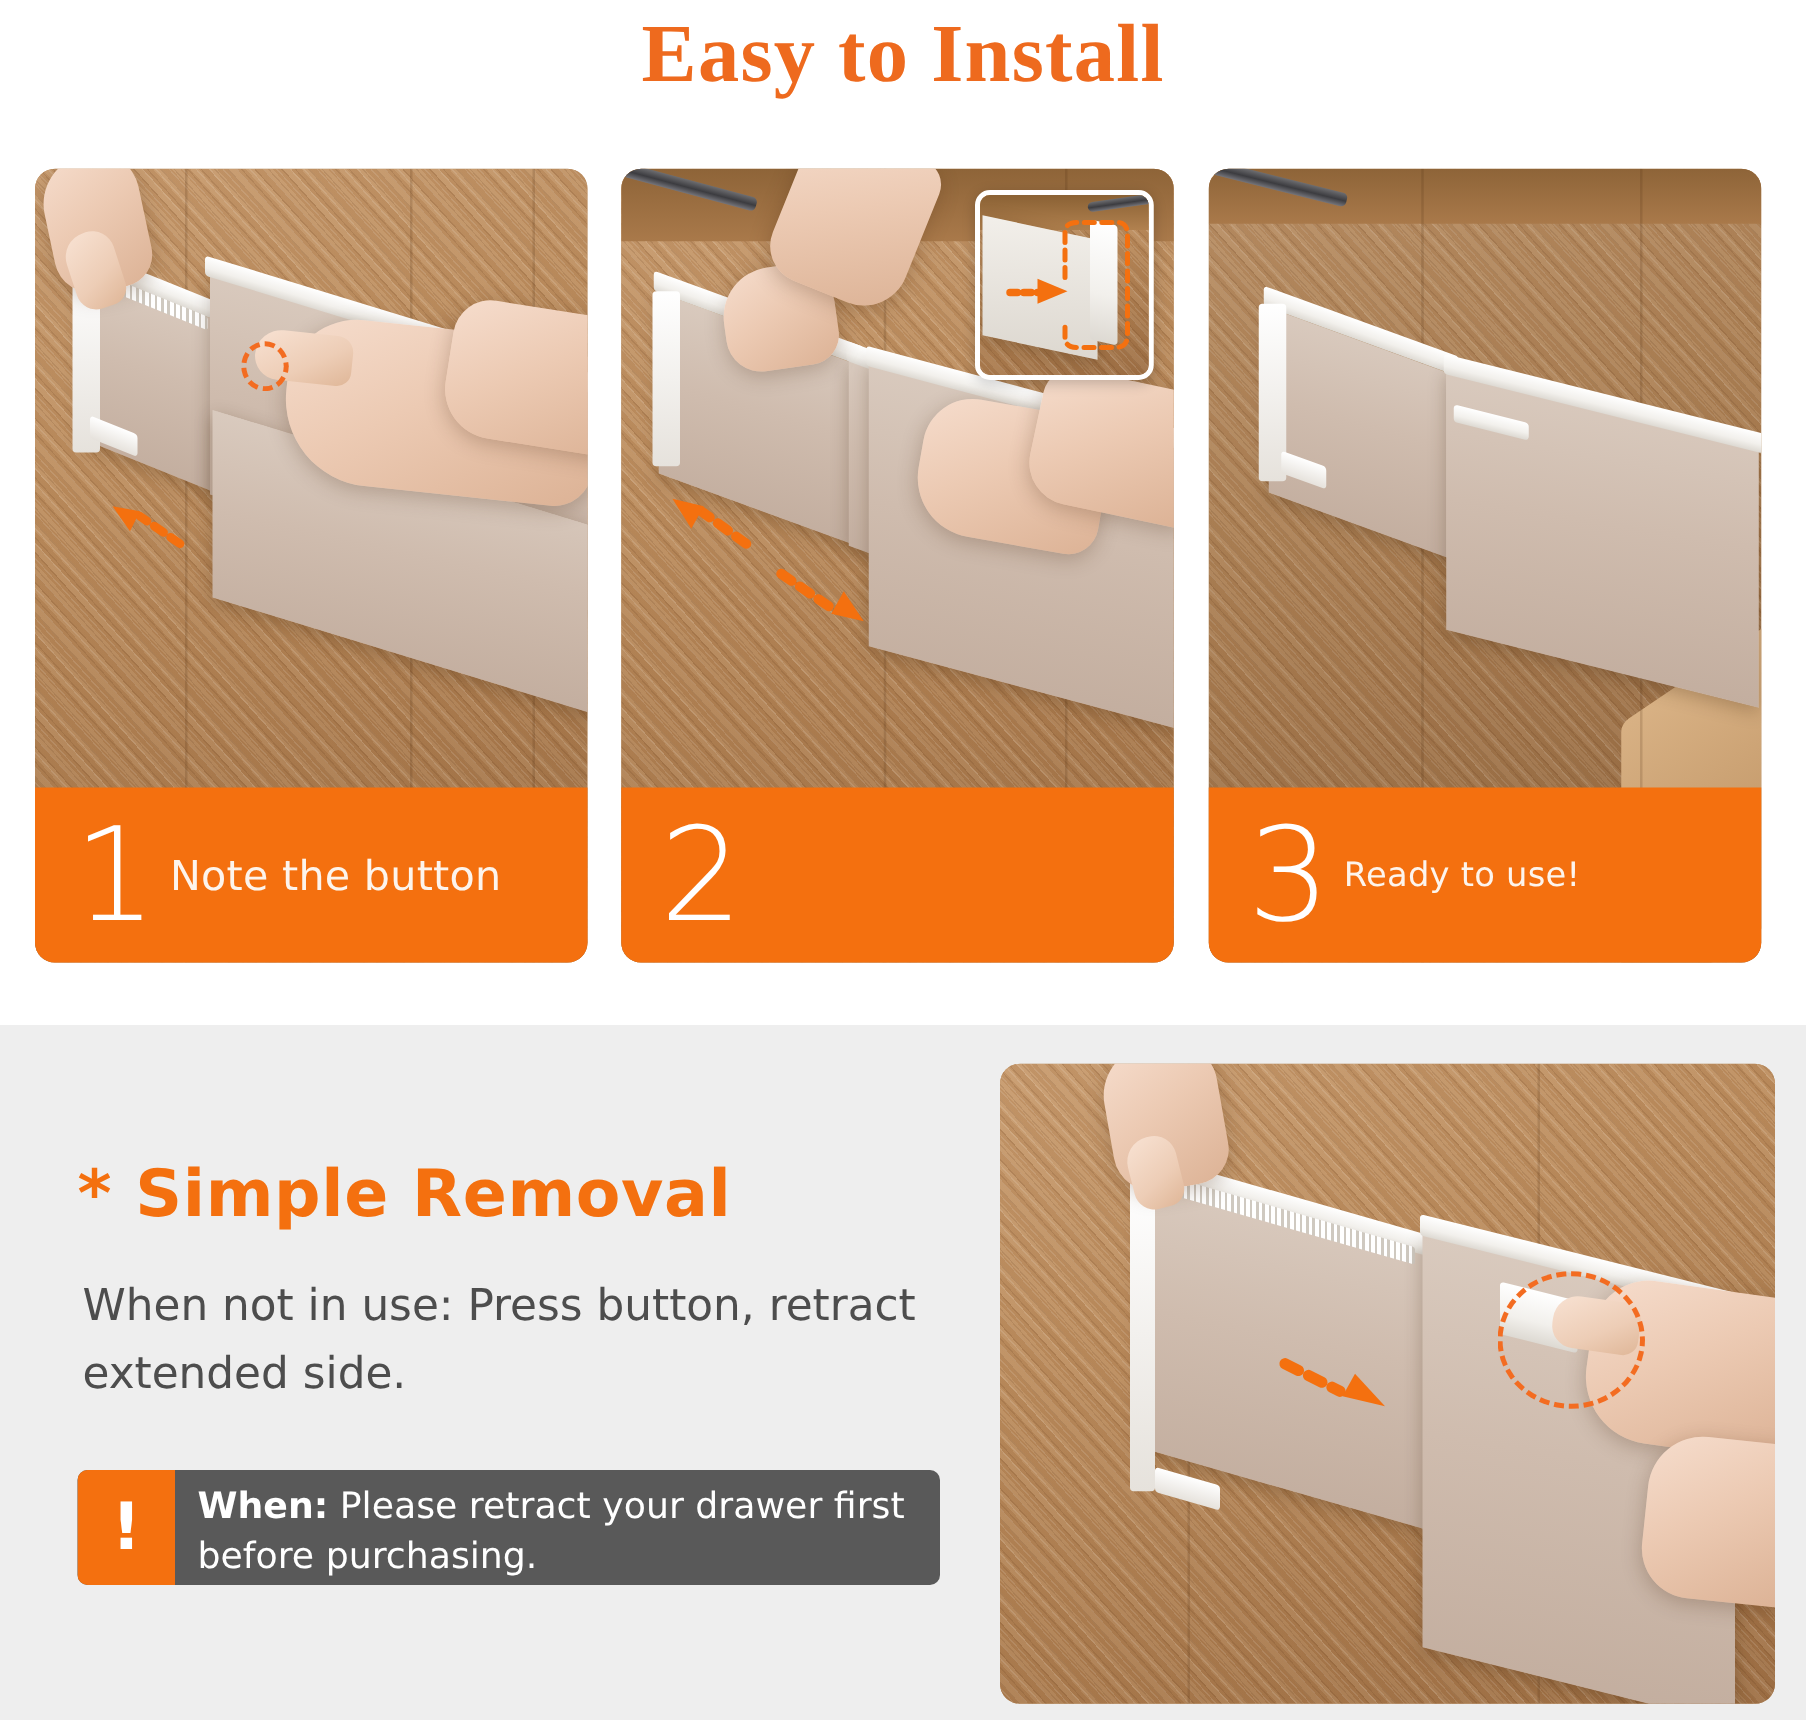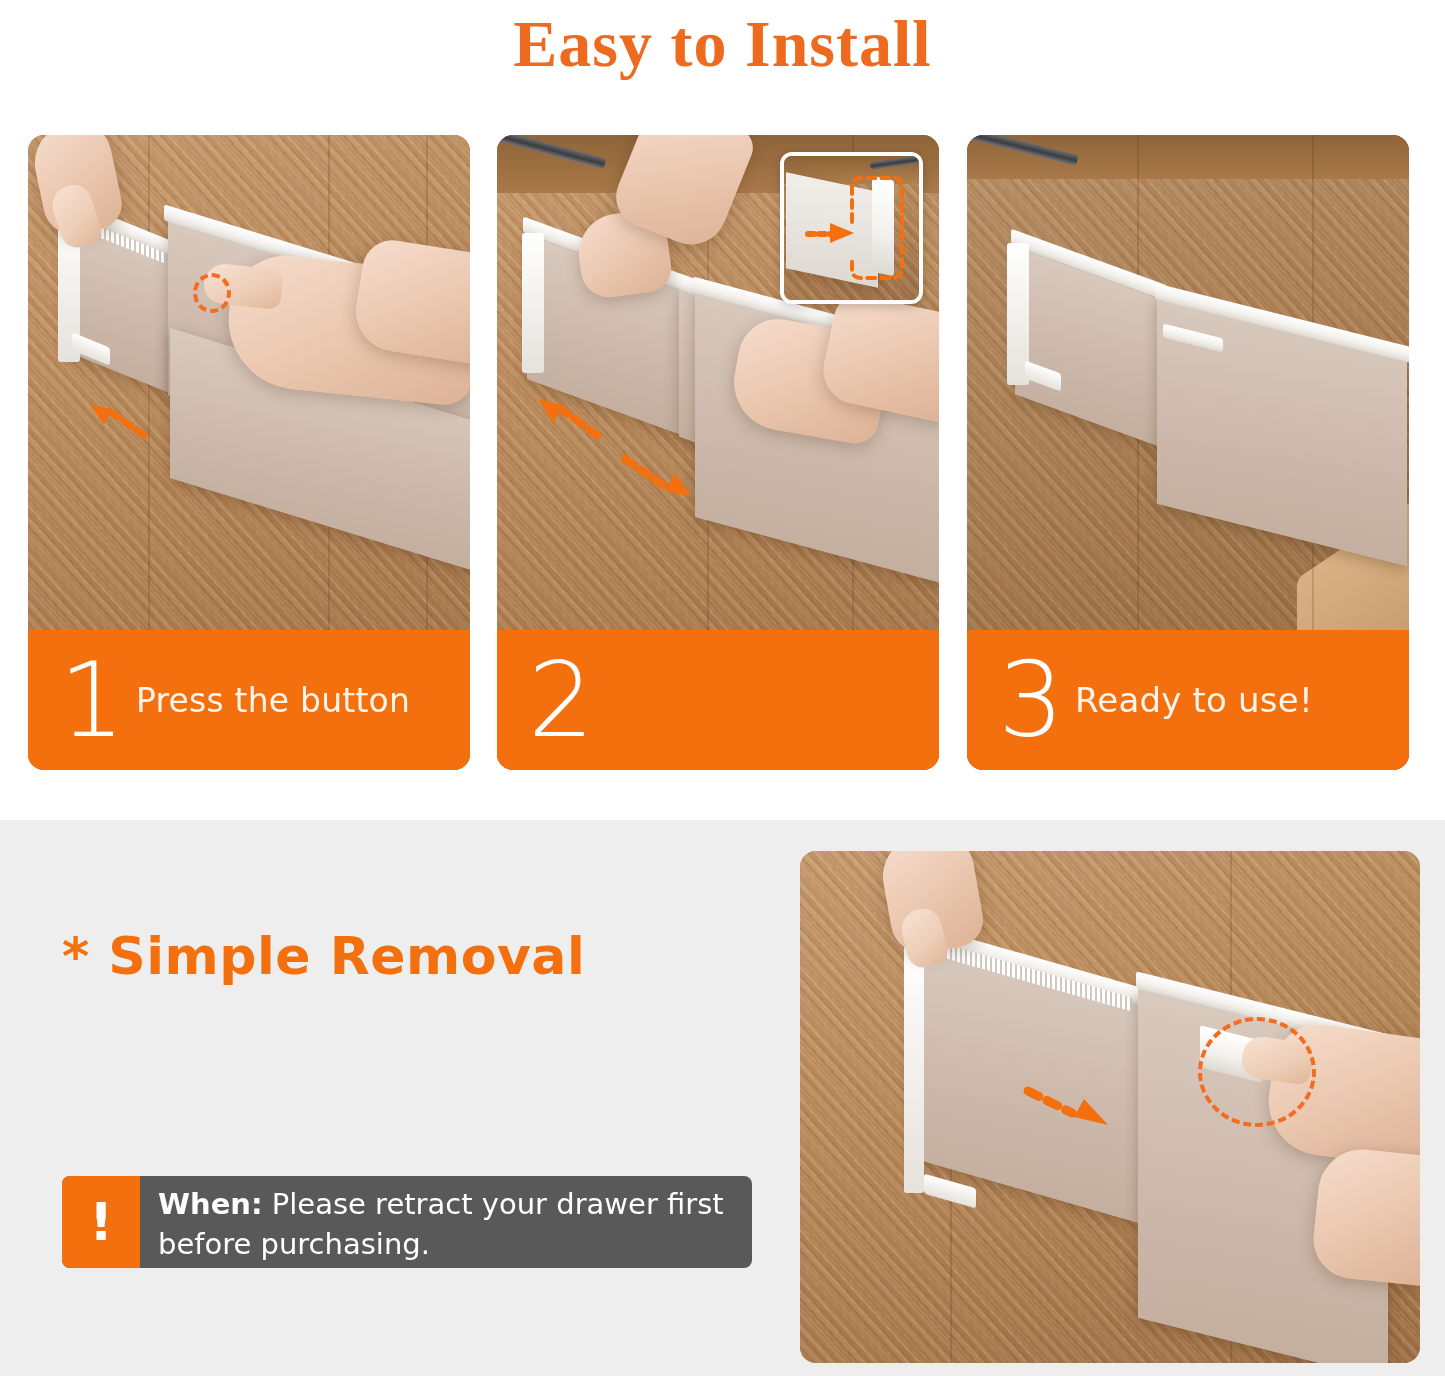--- a/index.html
+++ b/index.html
@@ -134,21 +134,21 @@
     font-family:"DejaVu Sans", sans-serif;
     font-size:104px; font-weight:300; color:#ffffff;
     line-height:104px; width:88px; text-align:center;
     flex:none;
   }
   .step-text {
     font-family:"DejaVu Sans", sans-serif;
     font-size:33px; color:#fdf4ec; line-height:41px;
     font-weight:400; letter-spacing:0.2px;
   }
-  .step-text.single { font-size:34px; }
+  .step-text.single { font-size:27px; }
 
   
   .bottom {
     position:absolute; left:0; top:820px; width:1445px; height:564px;
     background:#eeeeee;
   }
   .removal-title {
     position:absolute; left:62px; top:106px;
     font-family:"DejaVu Sans", sans-serif;
     font-size:52px; font-weight:bold; color:#f4700f;
@@ -223,21 +223,21 @@
       <div class="dash-circle" style="left:165px; top:138px; width:38px; height:40px;"></div>
 
       <svg class="arrow-svg" style="left:58px; top:268px;" width="62" height="40" viewBox="0 0 62 40">
         <line x1="58" y1="32" x2="26" y2="10" stroke="#f4700f" stroke-width="7" stroke-dasharray="9 7" stroke-linecap="round"></line>
         <polygon points="4,2 26,6 18,22" fill="#f4700f"></polygon>
       </svg>
     </div>
     <div class="step-bar" style="left:28px; top:495px;">
       <div class="step-num">1</div>
       <div class="step-text">
-        <div>Press the button</div>
+        <div>Note the button</div>
       </div>
     </div>
 
     <div class="panel p2">
       <div class="wood"></div>
       <div class="wall-strip"></div>
       <div class="metal-rail" style="left:-10px; top:8px; width:120px; transform:rotate(15deg);"></div>
       <div class="plank" style="left:210px;"></div>
       <div class="plank" style="left:355px;"></div>
 
@@ -303,20 +303,21 @@
     </div>
     <div class="step-bar" style="left:967px; top:495px;">
       <div class="step-num">3</div>
       <div class="step-text single">Ready to use!</div>
     </div>
   </div>
 
   <div class="bottom">
 
     <div class="removal-title">* Simple Removal</div>
+    <div class="removal-desc">When not in use: Press button, retract extended side.</div>
 
     <div class="note-box">
       <div class="note-icon">!</div>
       <div class="note-text">
         <b>When:</b>
         <span>Please retract your drawer first before purchasing.</span>
       </div>
     </div>
 
     <div class="removal-photo">

